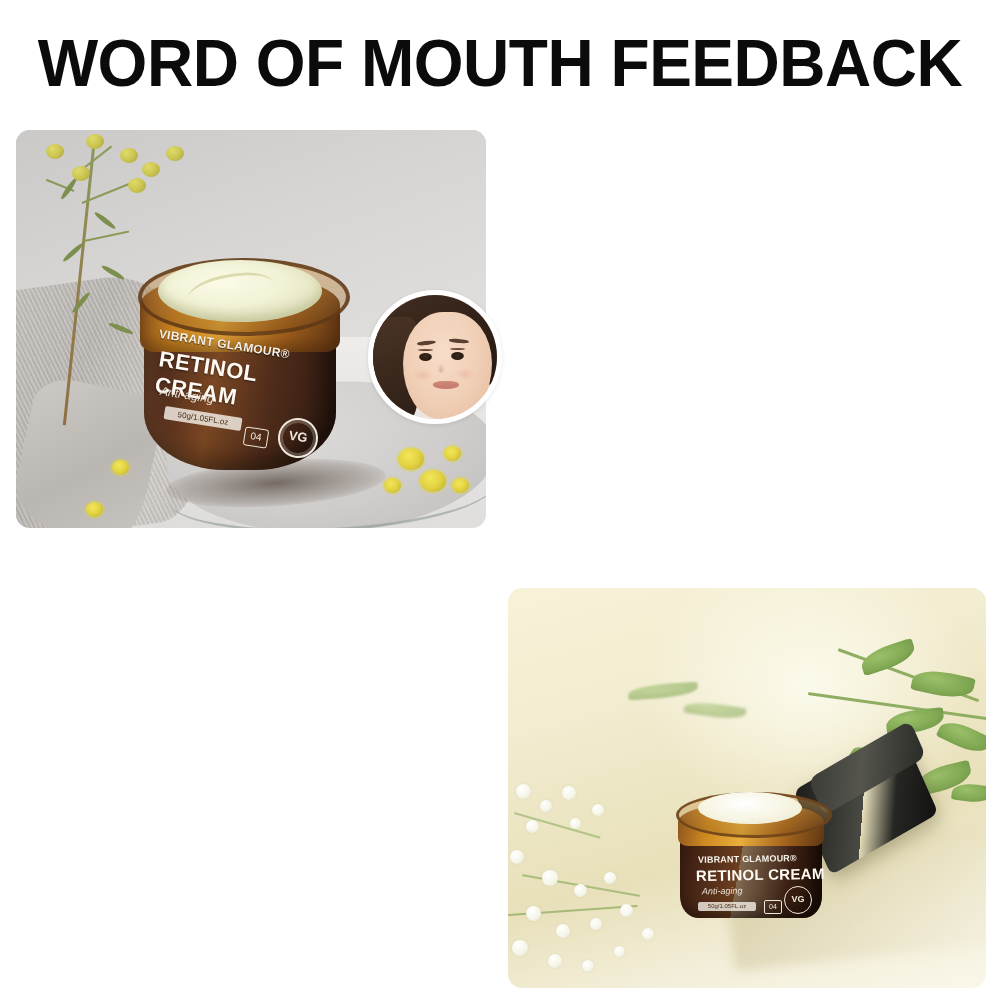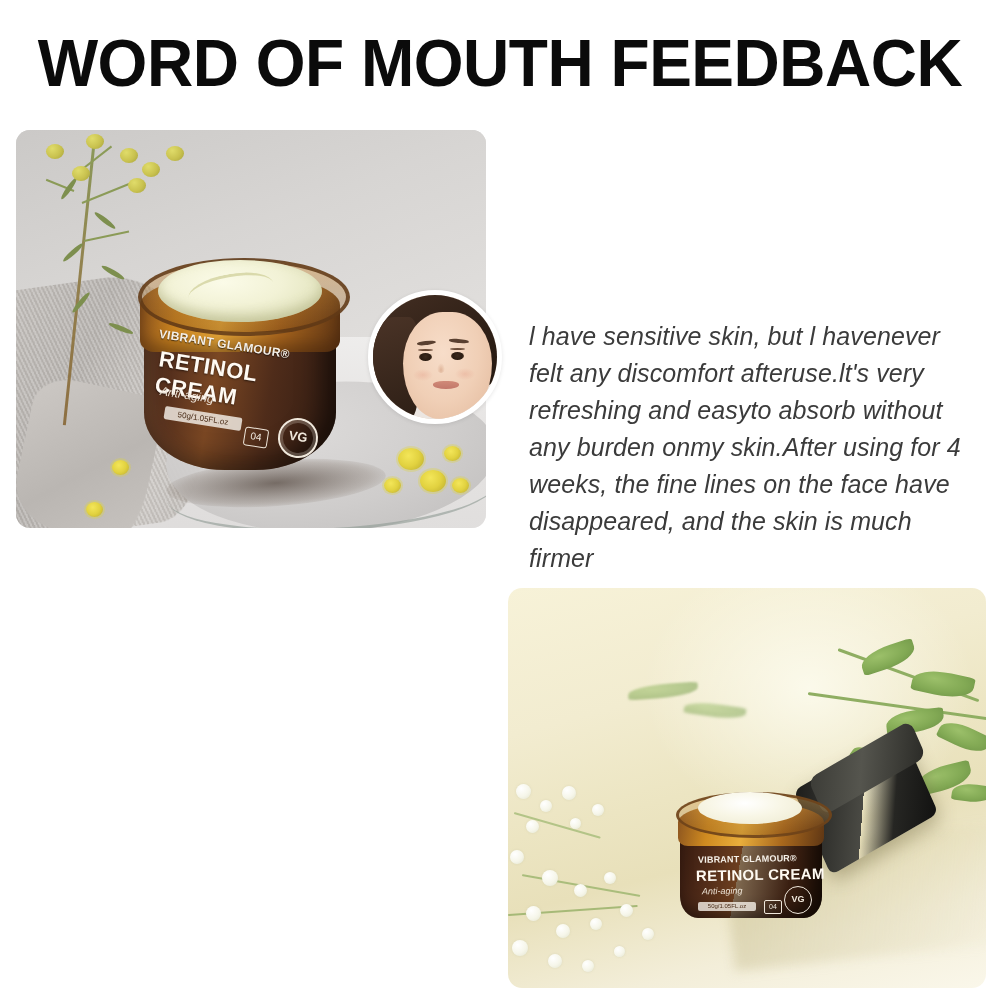--- a/index.html
+++ b/index.html
@@ -529,21 +529,20 @@
       <div class="eye" style="left:78px; top:57px;"></div>
       <div class="eye-lid" style="left:45px; top:54px; width:15px;"></div>
       <div class="eye-lid" style="left:77px; top:53px; width:15px;"></div>
       <div class="nose" style="left:64px; top:68px;"></div>
       <div class="mouth" style="left:60px; top:86px; width:26px; height:8px;"></div>
       <div class="blush" style="left:40px; top:74px;"></div>
       <div class="blush" style="left:82px; top:73px;"></div>
     </div>
   </div>
 
-  <div class="quote quote-one">l have sensitive skin, but l havenever felt any discomfort afteruse.lt's very refreshing and easyto absorb without any burden onmy skin.After using for 4 weeks, the fine lines on the face have disappeared, and the skin is much firmer</div>
 
   <div class="attrib attrib-one">
     <span class="dash"></span>
     <span>Becky</span>
   </div>
 </section>
 
 <section class="testimonial-two">
 
   <div class="photo photo-two">

